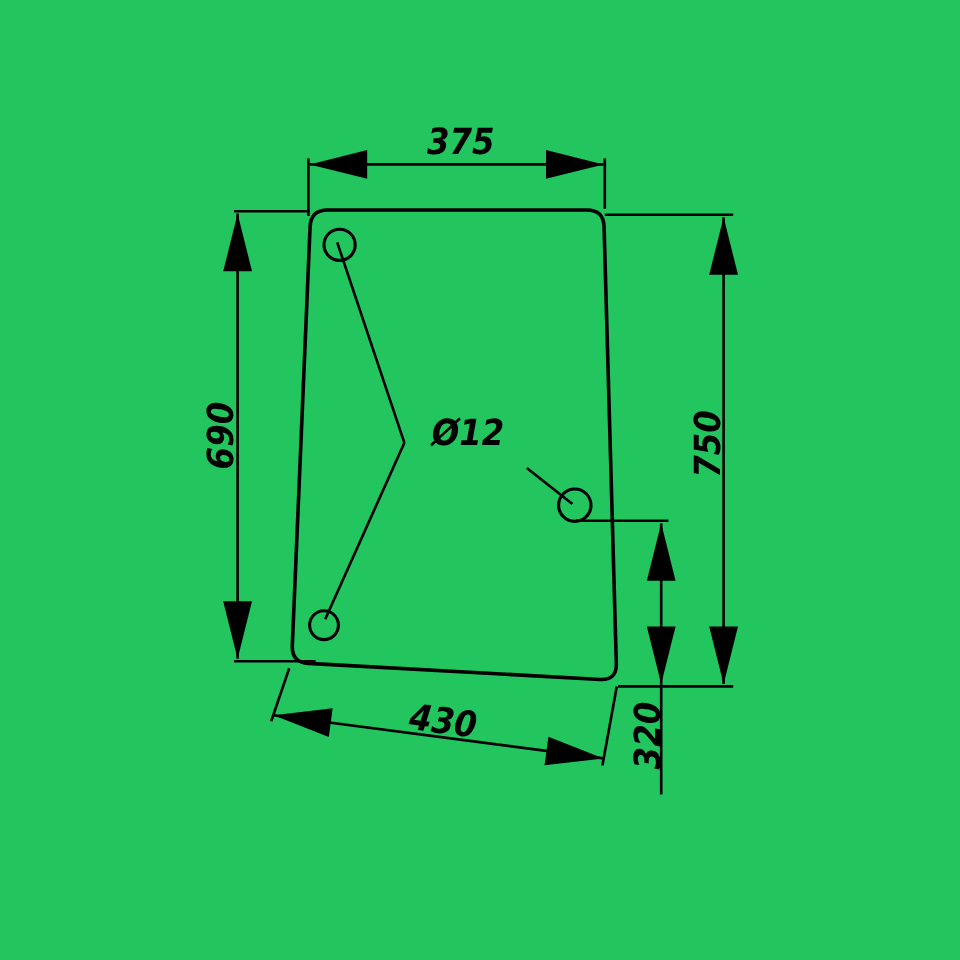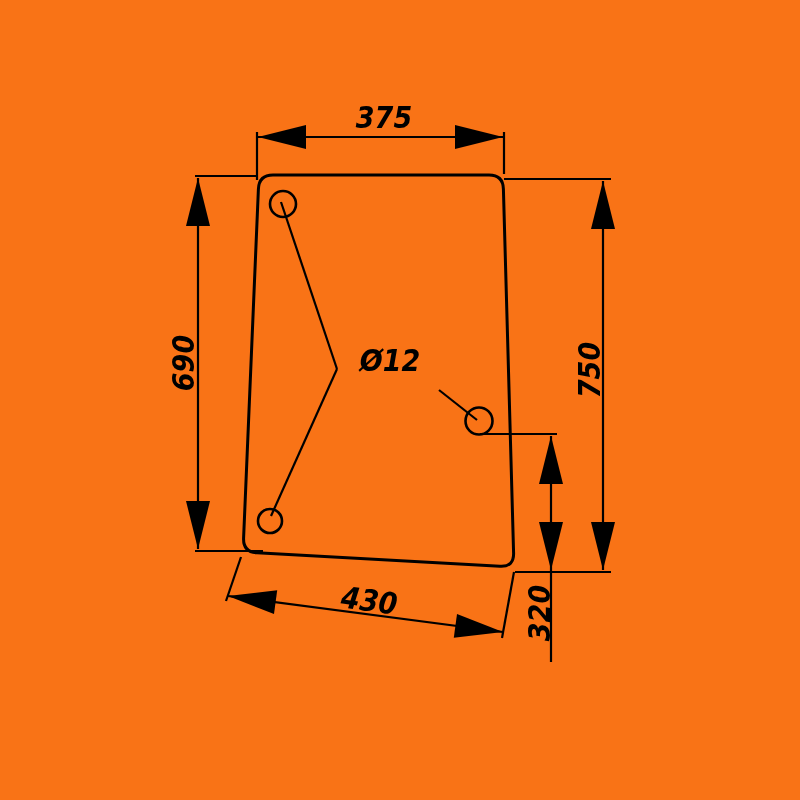--- a/index.html
+++ b/index.html
@@ -7,21 +7,21 @@
     padding: 0;
     background: #ffffff;
     width: 800px;
     height: 800px;
     overflow: hidden;
   }
   .drawing-wrap {
     width: 800px;
     height: 800px;
     position: relative;
-    background: #f97316;
+    background: #22c55e;
   }
   svg {
     display: block;
   }
   .outline {
     fill: none;
     stroke: #000000;
     stroke-width: 3;
     stroke-linejoin: round;
   }

